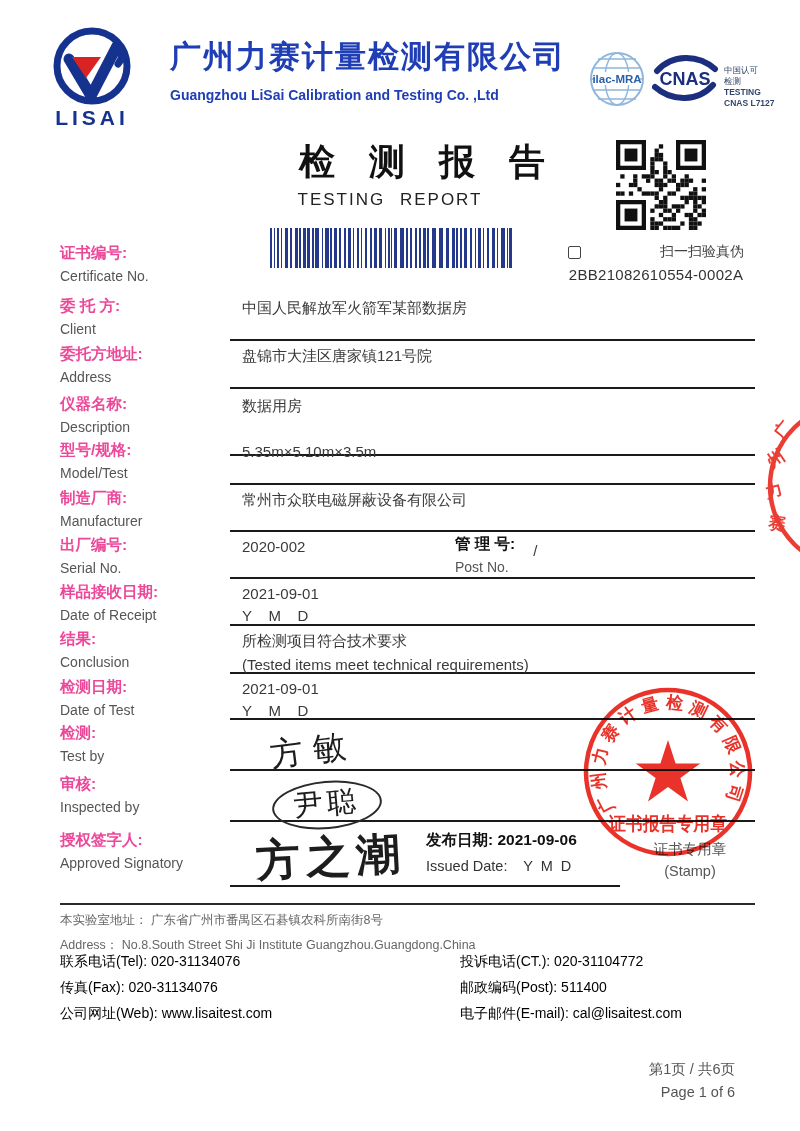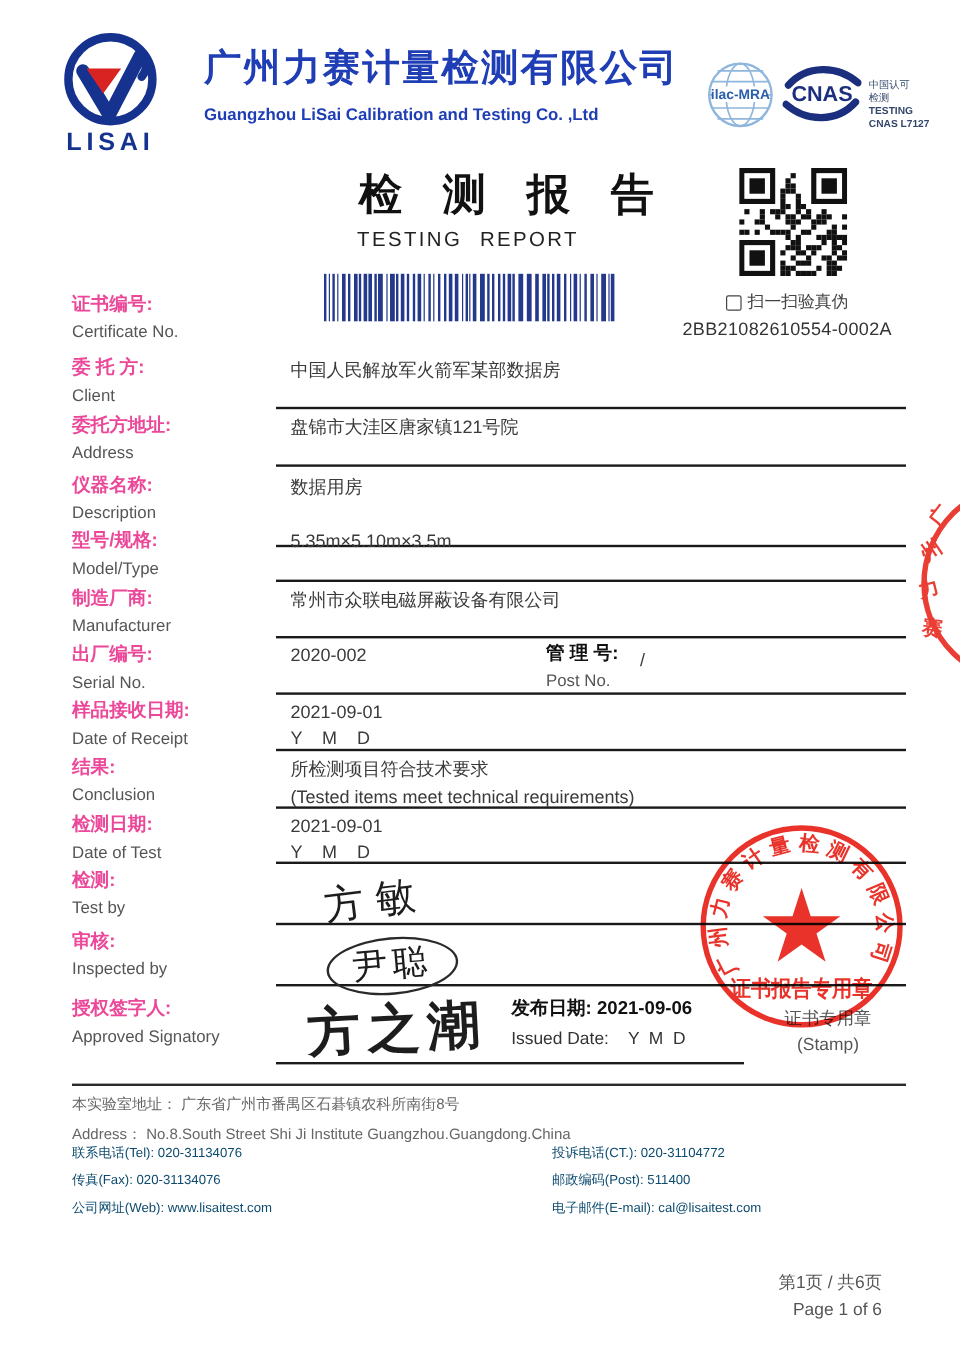--- a/index.html
+++ b/index.html
@@ -14,21 +14,21 @@
   .cnas-lines{font-size:8.5px;color:#33476b;line-height:11px;margin-top:15px;white-space:nowrap;}
   .cnas-lines .b{font-weight:700;}
   
   .title-zh{position:absolute;left:0;top:138px;width:780px;text-align:center;
             font-size:36px;font-weight:800;color:#111;letter-spacing:34px;text-indent:34px;padding-left:32px;}
   .title-en{position:absolute;left:0;top:190px;width:780px;text-align:center;
             font-size:17px;color:#222;letter-spacing:2px;word-spacing:8px;}
   .qr{position:absolute;left:616px;top:140px;width:90px;height:90px;}
   
   .verify{position:absolute;left:568px;top:243px;width:176px;text-align:center;color:#444;}
-  .scan-line{font-size:14px;display:flex;align-items:center;justify-content:center;gap:5px;}
+  .scan-line{font-size:14px;display:flex;align-items:center;justify-content:space-between;gap:5px;}
   .scan-box{display:inline-block;width:11px;height:11px;border:1.6px solid #444;border-radius:2px;}
   .cert-no{font-size:15px;margin-top:5px;color:#333;letter-spacing:.3px;}
   .barcode{position:absolute;left:270px;top:228px;width:245px;height:40px;}
   
   .row{position:absolute;left:60px;width:695px;}
   .lbl{position:absolute;left:0;top:3px;width:168px;}
   .lbl .zh{font-size:15.5px;font-weight:700;color:#ec4899;white-space:nowrap;}
   .lbl .en{font-size:14px;color:#555;margin-top:4px;white-space:nowrap;}
   .val{position:absolute;left:170px;right:0;top:0;bottom:0;border-bottom:2px solid #1a1a1a;
        padding:6px 0 0 12px;font-size:15px;color:#3a3a3a;}
@@ -50,21 +50,21 @@
               font-size:14.5px;color:#555;line-height:22px;}
   
   .stamp-main{position:absolute;left:578px;top:682px;width:180px;height:180px;
               mix-blend-mode:multiply;opacity:.95;}
   .stamp-edge{position:absolute;left:742px;top:368px;width:58px;height:235px;
               mix-blend-mode:multiply;opacity:.9;}
   
   .foot-rule{position:absolute;left:60px;top:903px;width:695px;border-top:2.5px solid #2a2a2a;}
   .foot{position:absolute;left:60px;top:912px;width:695px;font-size:12.5px;color:#666;}
   .foot .line{margin-bottom:8px;white-space:nowrap;}
-  .foot-grid{position:absolute;left:60px;top:953px;width:695px;font-size:11px;color:#0c4a6e;}
+  .foot-grid{position:absolute;left:60px;top:953px;width:695px;font-size:14px;color:#000000;}
   .fg-row{display:flex;margin-bottom:8px;}
   .fg-row .c1{width:400px;white-space:nowrap;}
   .fg-row .c2{white-space:nowrap;}
   .pagenum{position:absolute;right:65px;top:1058px;text-align:right;
            font-size:14.5px;color:#555;line-height:23px;}
 </style>
 </head>
 <body>
 
 <div class="page">
@@ -319,21 +319,21 @@
     <div class="lbl">
         <div class="zh">仪器名称:</div>
       <div class="en">Description</div>
       </div>
     <div class="val"><span>数据用房</span></div>
   </div>
 
   <div class="row" style="top:437px;height:48px;">
     <div class="lbl">
         <div class="zh">型号/规格:</div>
-      <div class="en">Model/Type</div>
+      <div class="en">Model/Test</div>
       </div>
     <div class="val"><span>5.35m×5.10m×3.5m</span></div>
   </div>
 
   <div class="row" style="top:485px;height:47px;">
     <div class="lbl">
         <div class="zh">制造厂商:</div>
       <div class="en">Manufacturer</div>
       </div>
     <div class="val"><span>常州市众联电磁屏蔽设备有限公司</span></div>

